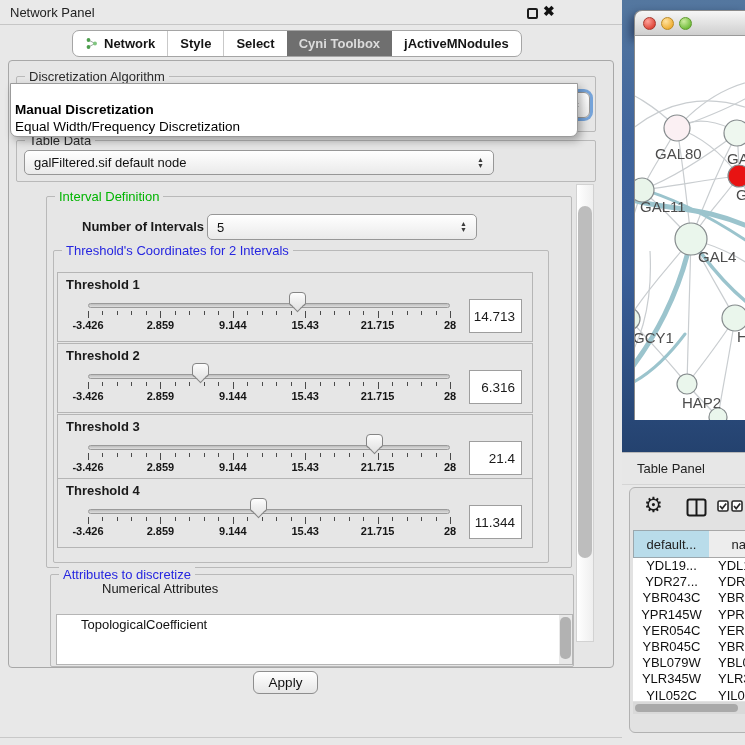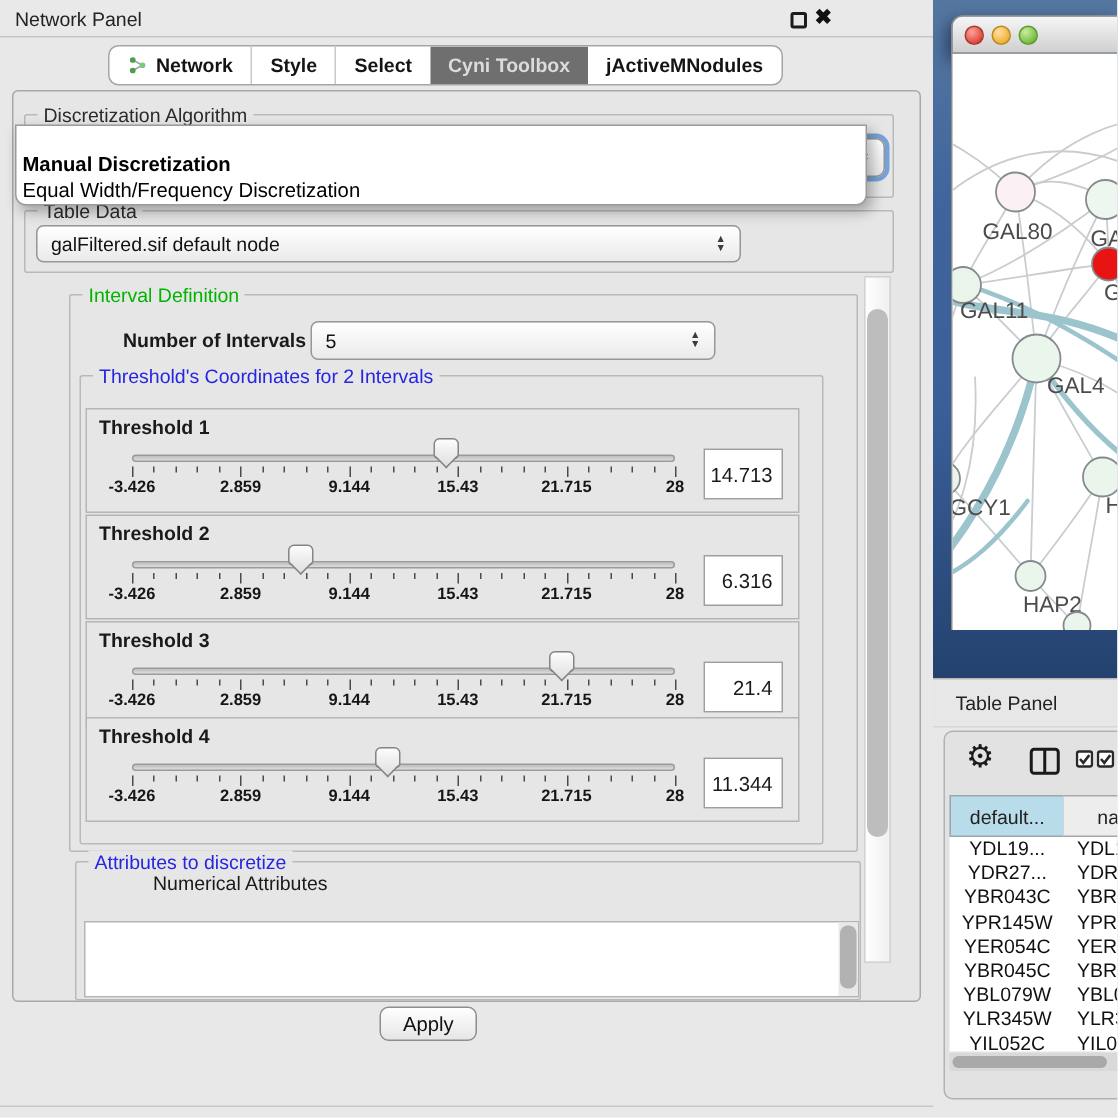--- a/index.html
+++ b/index.html
@@ -401,20 +401,21 @@
         </div>
         <div class="valbox">11.344</div>
       </div>
     </div>
 
   <div class="abs fs fs-attr">
     <span class="legend blue">Attributes to discretize</span>
   </div>
   <div class="abs numattr-label">Numerical Attributes</div>
   <div class="abs attr-list">
+      <div class="attr-item">TopologicalCoefficient</div>
     </div>
   <div class="abs attr-vsb">
     <div class="attr-vsb-thumb"></div>
   </div>
 
   <div class="abs vscroll">
     <div class="vthumb"></div>
   </div>
 
   <div class="abs apply-btn">Apply</div>

